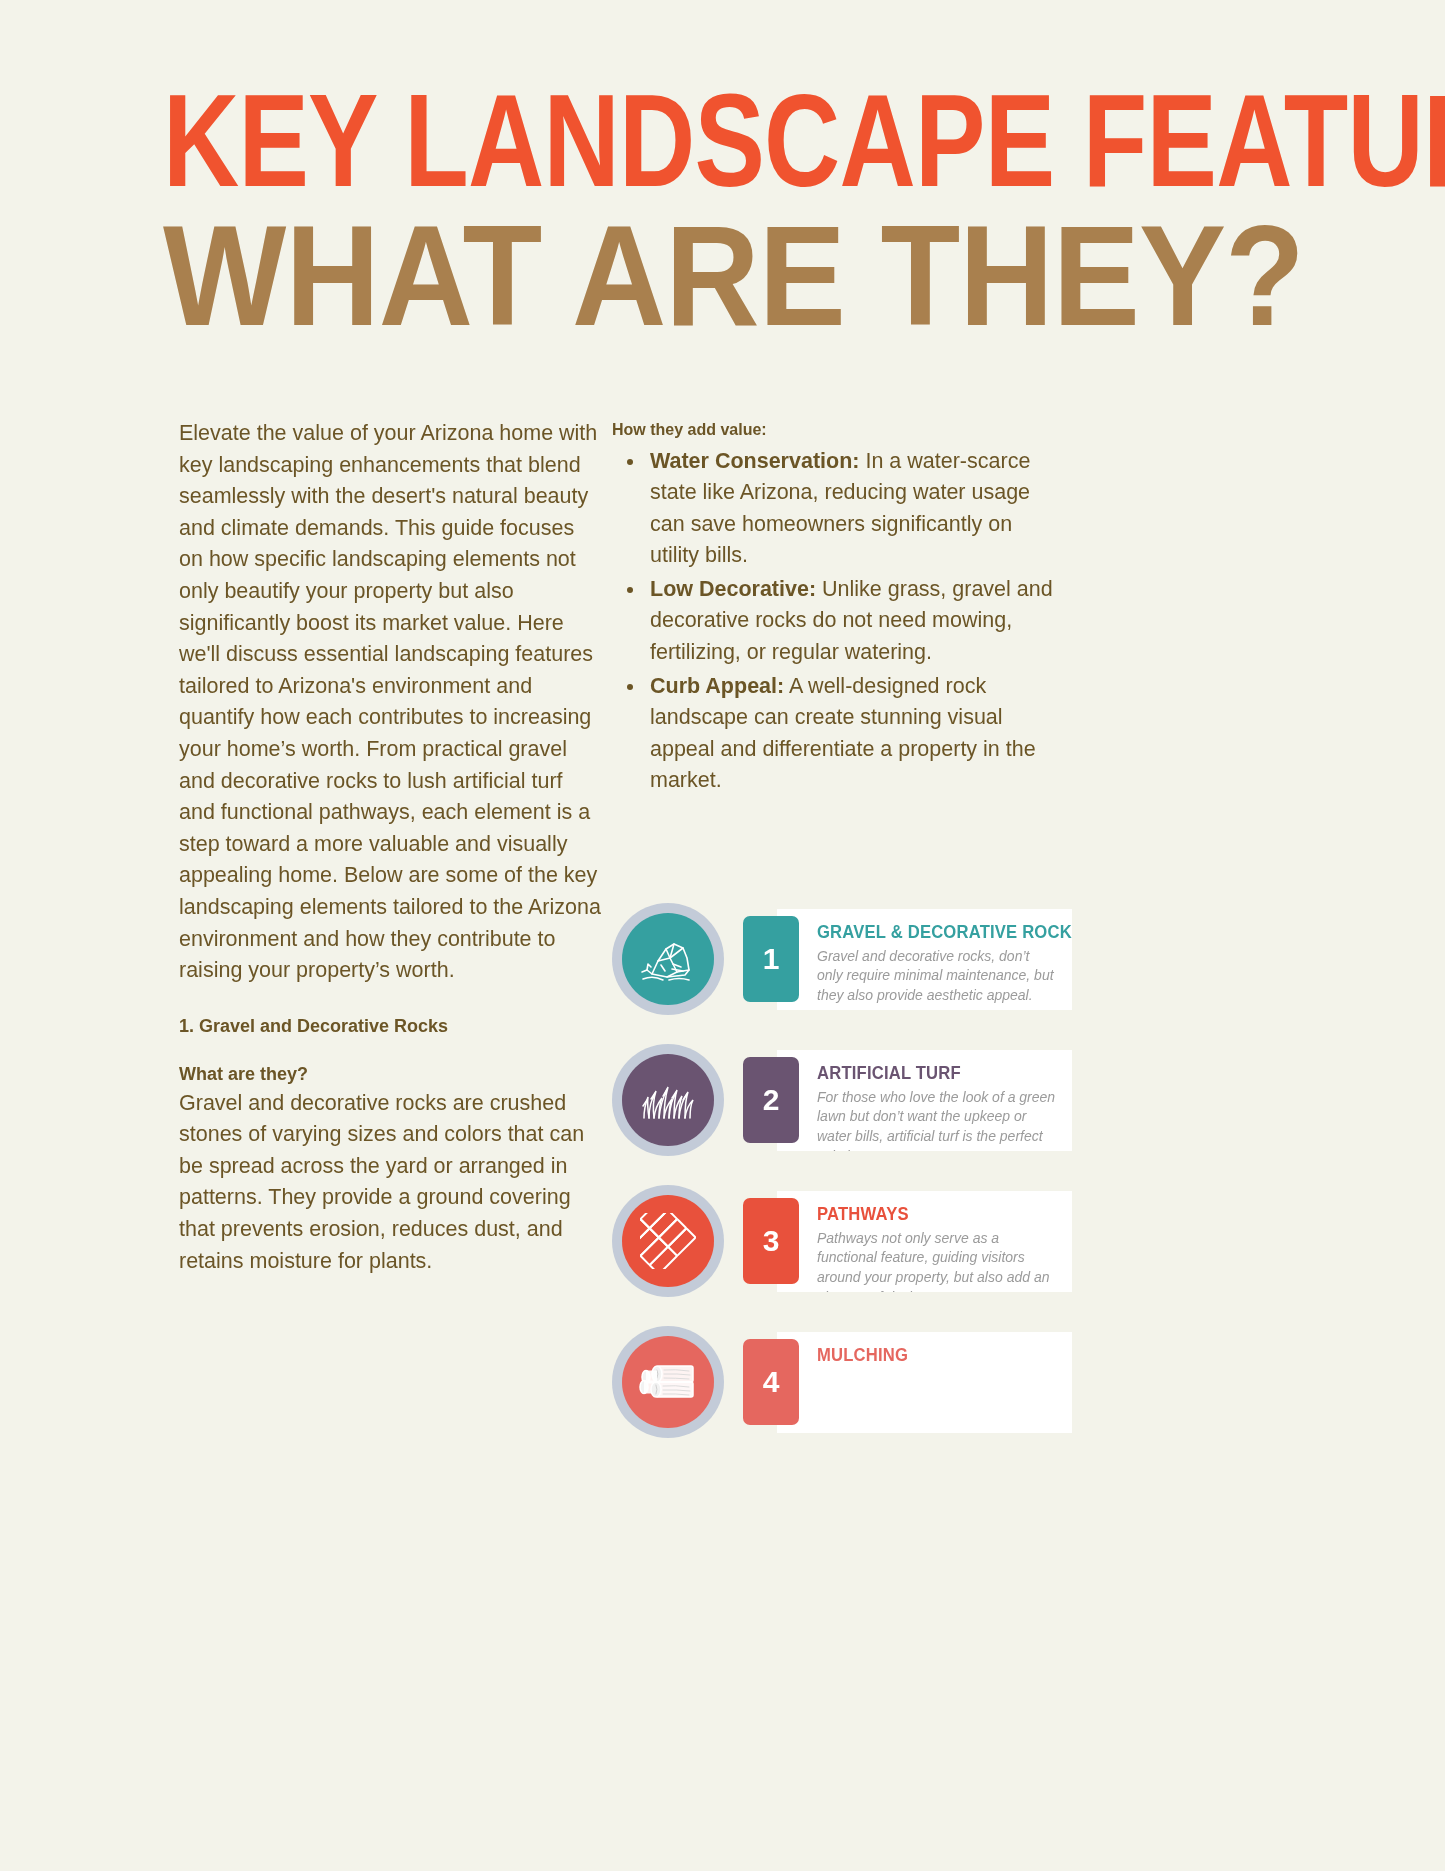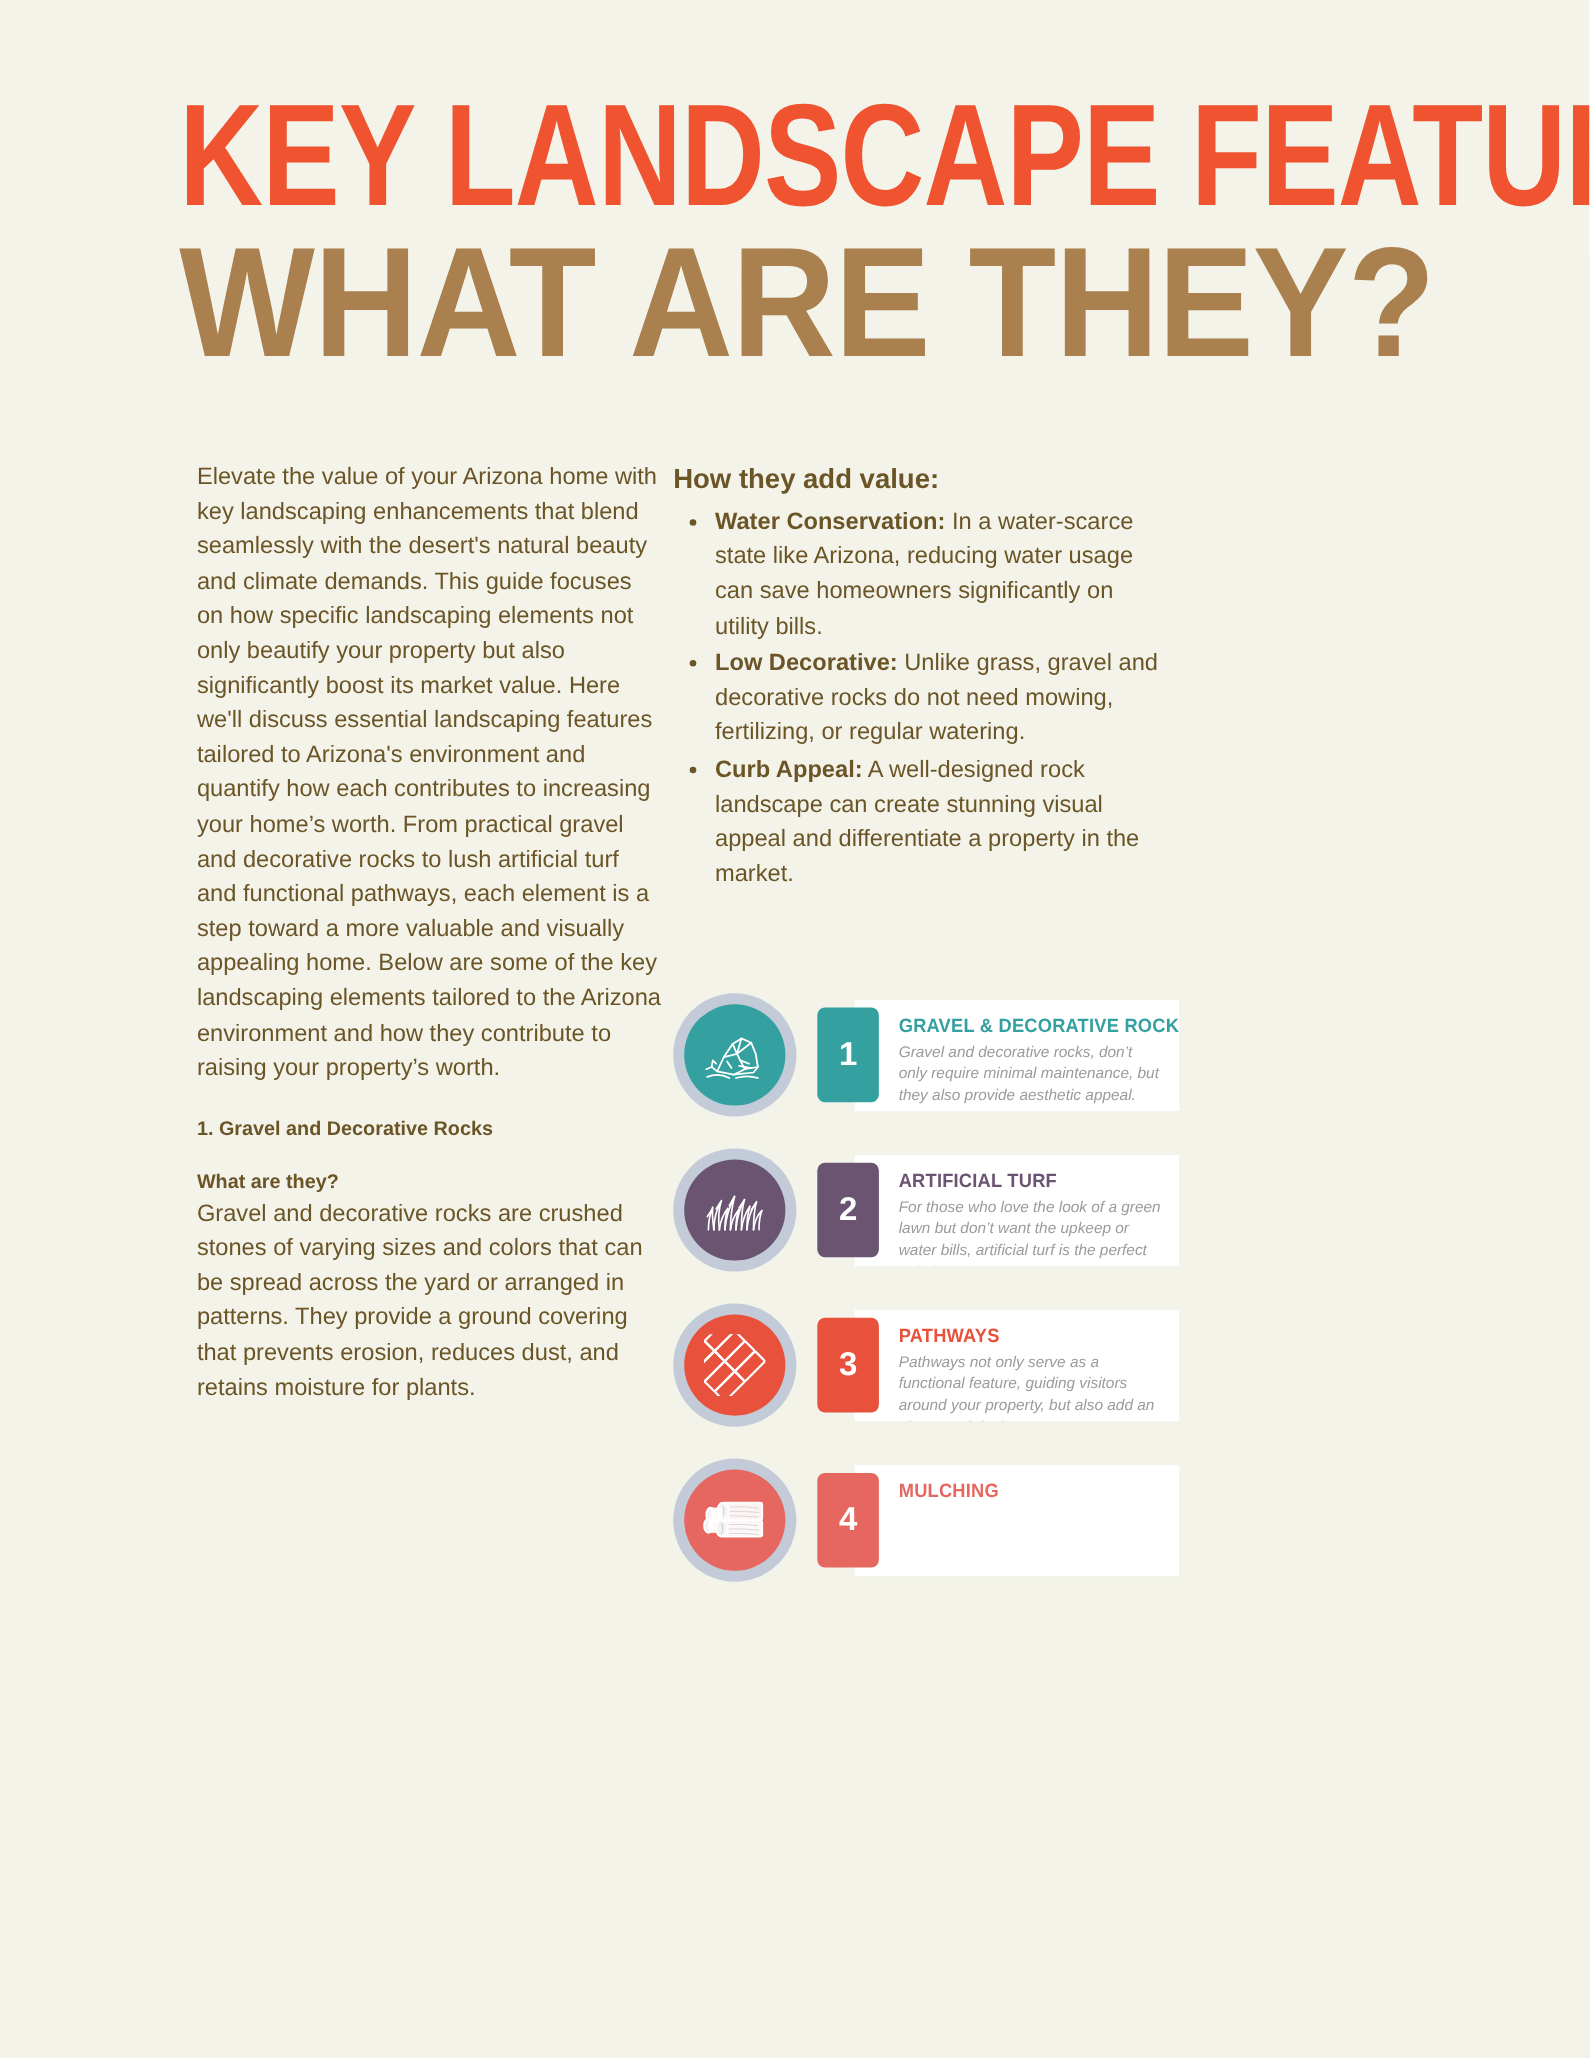--- a/index.html
+++ b/index.html
@@ -81,21 +81,21 @@
     position: absolute;
     left: 612px;
     top: 418px;
     width: 450px;
     color: #6b5526;
     font-size: 21.5px;
     line-height: 1.47;
   }
 
   .col-right h2 {
-    font-size: 25px;
+    font-size: 16px;
     font-weight: 700;
     margin: 0 0 4px 0;
     color: #6b5526;
   }
 
   .col-right ul {
     margin: 0;
     padding-left: 34px;
     list-style: disc;
   }

